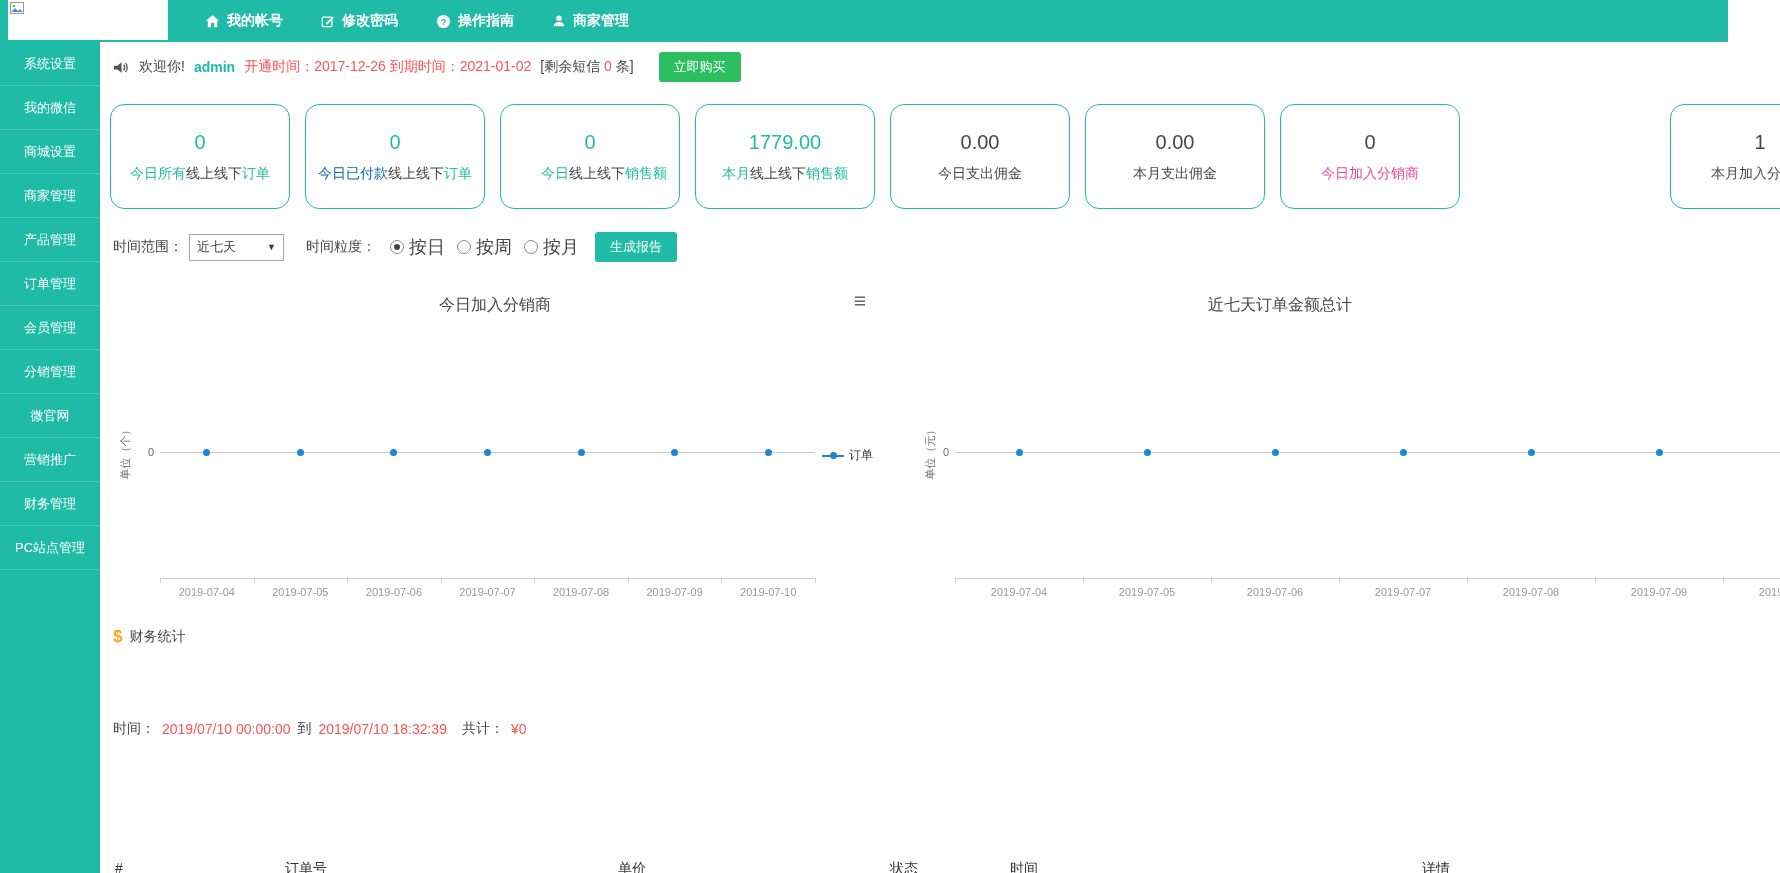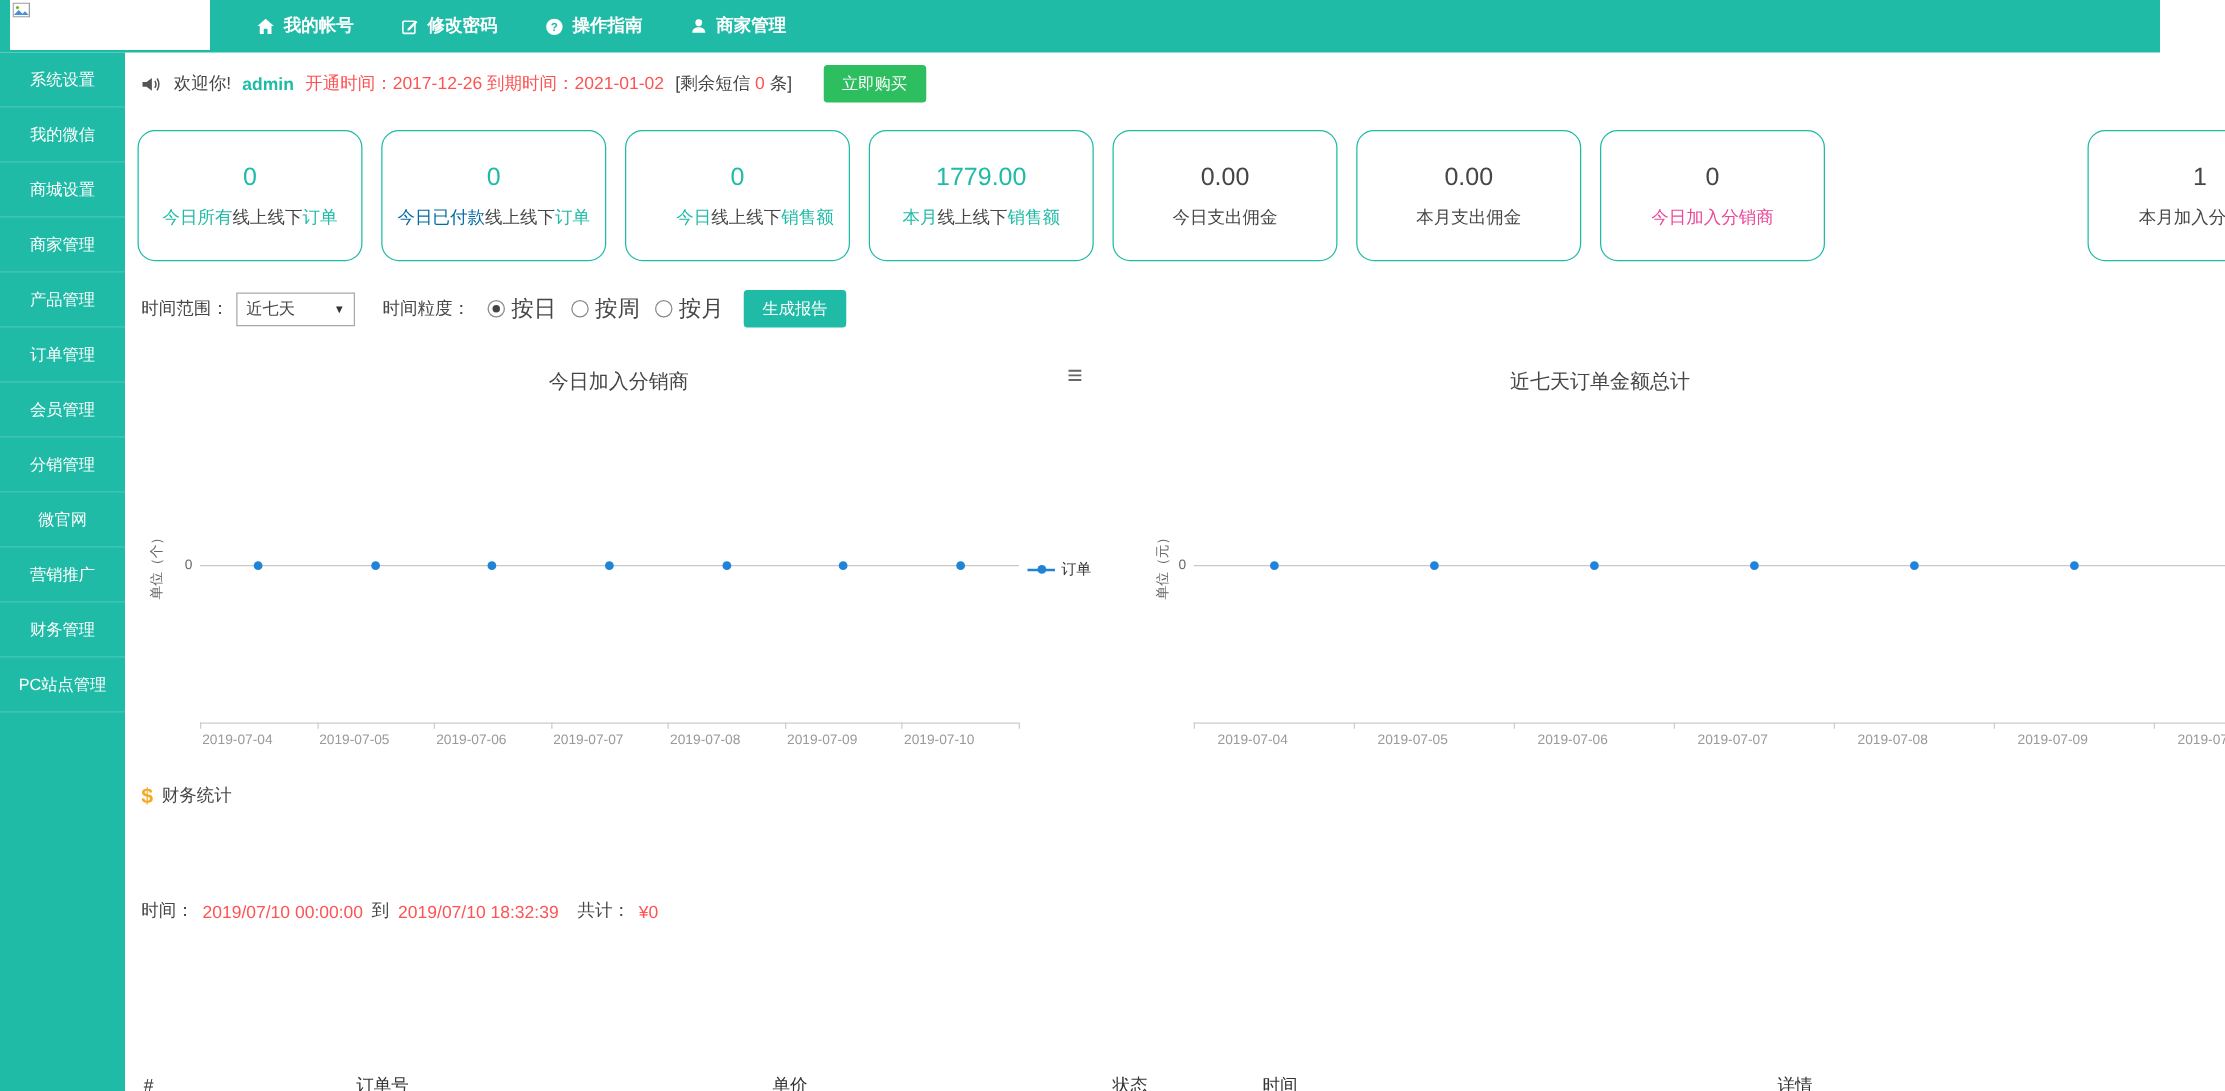--- a/index.html
+++ b/index.html
@@ -34,21 +34,21 @@
 .radio.checked::after{content:"";position:absolute;left:3px;top:3px;width:6px;height:6px;border-radius:50%;background:#444}
 .filter-row .teal-btn{margin-left:16px}
 #charts{position:absolute;left:0;top:240px;width:1900px;height:328px}
 .chart-panel{position:absolute;top:0;height:322px;background:#fff}
 .chart-title{position:absolute;top:13px;transform:translateX(-50%);font-size:16px;color:var(--dark);white-space:nowrap}
 .toolbox{position:absolute;top:8px;right:14px;font-size:21px;color:#666;cursor:pointer;line-height:1}
 .ylabel{position:absolute;font-size:11px;color:#666;transform:translate(-50%,-50%) rotate(-90deg);white-space:nowrap}
 .ytick{position:absolute;font-size:11px;color:#666;text-align:right;width:20px}
 .axis-line{position:absolute;height:1px;background:#ccc}
 .axis-tick{position:absolute;width:1px;height:5px;background:#ccc}
-.xlabel{position:absolute;width:90px;font-size:11px;color:#999;white-space:nowrap}
+.xlabel{position:absolute;width:90px;text-align:center;font-size:11px;color:#999;white-space:nowrap}
 .data-line{position:absolute;height:1px;background:#c8c8c8}
 .dot{position:absolute;width:7px;height:7px;border-radius:50%;background:var(--blue)}
 .legend{position:absolute;display:flex;align-items:center;gap:5px;cursor:pointer}
 .legend-marker{position:relative;width:22px;height:9px;display:inline-block}
 .lm-line{position:absolute;left:0;top:4px;width:22px;height:2px;background:var(--blue)}
 .lm-dot{position:absolute;left:8px;top:1px;width:7px;height:7px;border-radius:50%;background:var(--blue)}
 .legend-label{font-size:12px;color:#333}
 .finance-head{position:absolute;left:13px;top:585px;display:flex;align-items:center;gap:7px;font-size:14px;color:var(--dark)}
 .dollar{color:var(--orange);font-weight:bold;font-size:17px}
 .tabs-row{position:absolute;left:13px;top:618px;height:40px;display:flex;align-items:center}

